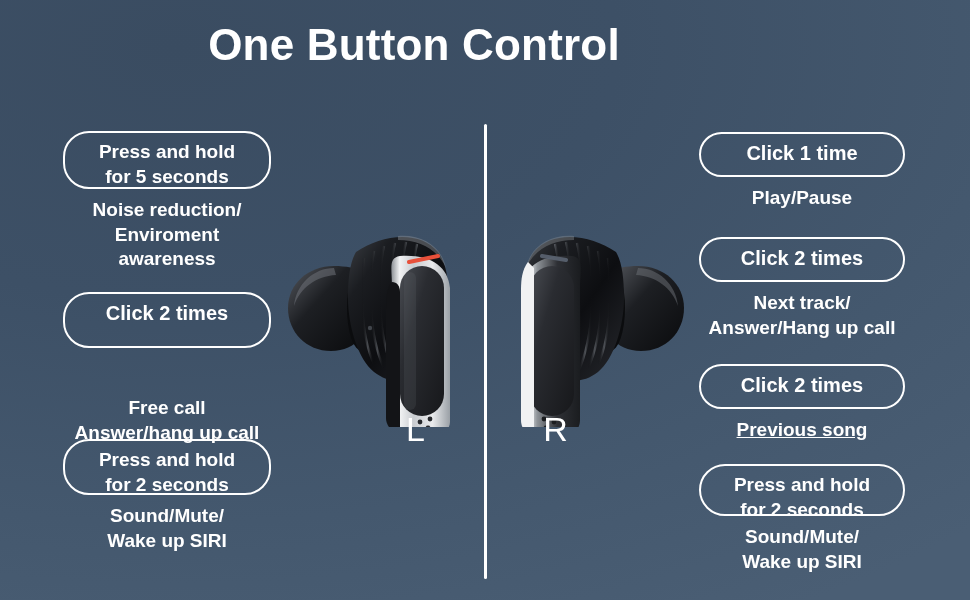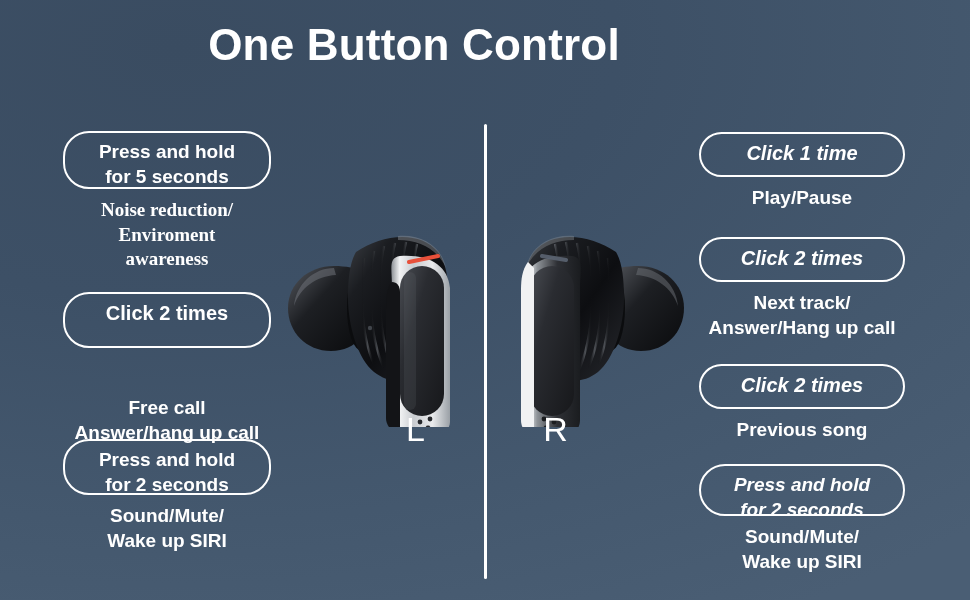--- a/index.html
+++ b/index.html
@@ -70,21 +70,21 @@
     font-weight: bold;
     line-height: 1.3;
     color: #ffffff;
   }
 
   
   .left-col .pill  { width: 208px; }
   .left-col .caption { width: 252px; }
 
   
-  .right-col .pill { width: 206px; font-style: italic; }
+  .right-col .pill { width: 206px; }
   .right-col .caption { width: 240px; }
 
   
   .bud-wrap {
     position: absolute;
     width: 200px;
     height: 230px;
   }
   .bud-label {
     position: absolute;
@@ -108,21 +108,21 @@
 
   <div class="left-col">
 
     <div class="block" style="left:63px; top:131px;">
       <div class="pill" style="height:58px;">
         <span>
           <span>Press and hold</span><br>
           <span>for 5 seconds</span>
         </span>
       </div>
-      <div class="caption" style="margin-left:-22px;font-family:Liberation Serif, serif;">
+      <div class="caption" style="margin-left:-22px;">
         <div>Noise reduction/</div>
         <div>Enviroment</div>
         <div>awareness</div>
       </div>
     </div>
 
     <div class="block" style="left:63px; top:292px;">
       <div class="pill one-line" style="height:56px;">
         <span>Click 2 times</span>
       </div>
@@ -164,21 +164,21 @@
       <div class="caption" style="margin-left:-17px;">
         <div>Next track/</div>
         <div>Answer/Hang up call</div>
       </div>
     </div>
 
     <div class="block" style="left:699px; top:364px;">
       <div class="pill one-line" style="height:45px;">
         <span>Click 2 times</span>
       </div>
-      <div class="caption" style="margin-left:-17px;">
+      <div class="caption" style="margin-left:-17px;text-decoration:underline;">
         <div>Previous song</div>
       </div>
     </div>
 
     <div class="block" style="left:699px; top:464px;">
       <div class="pill" style="height:52px;">
         <span>
           <span>Press and hold</span><br>
           <span>for 2 seconds</span>
         </span>

